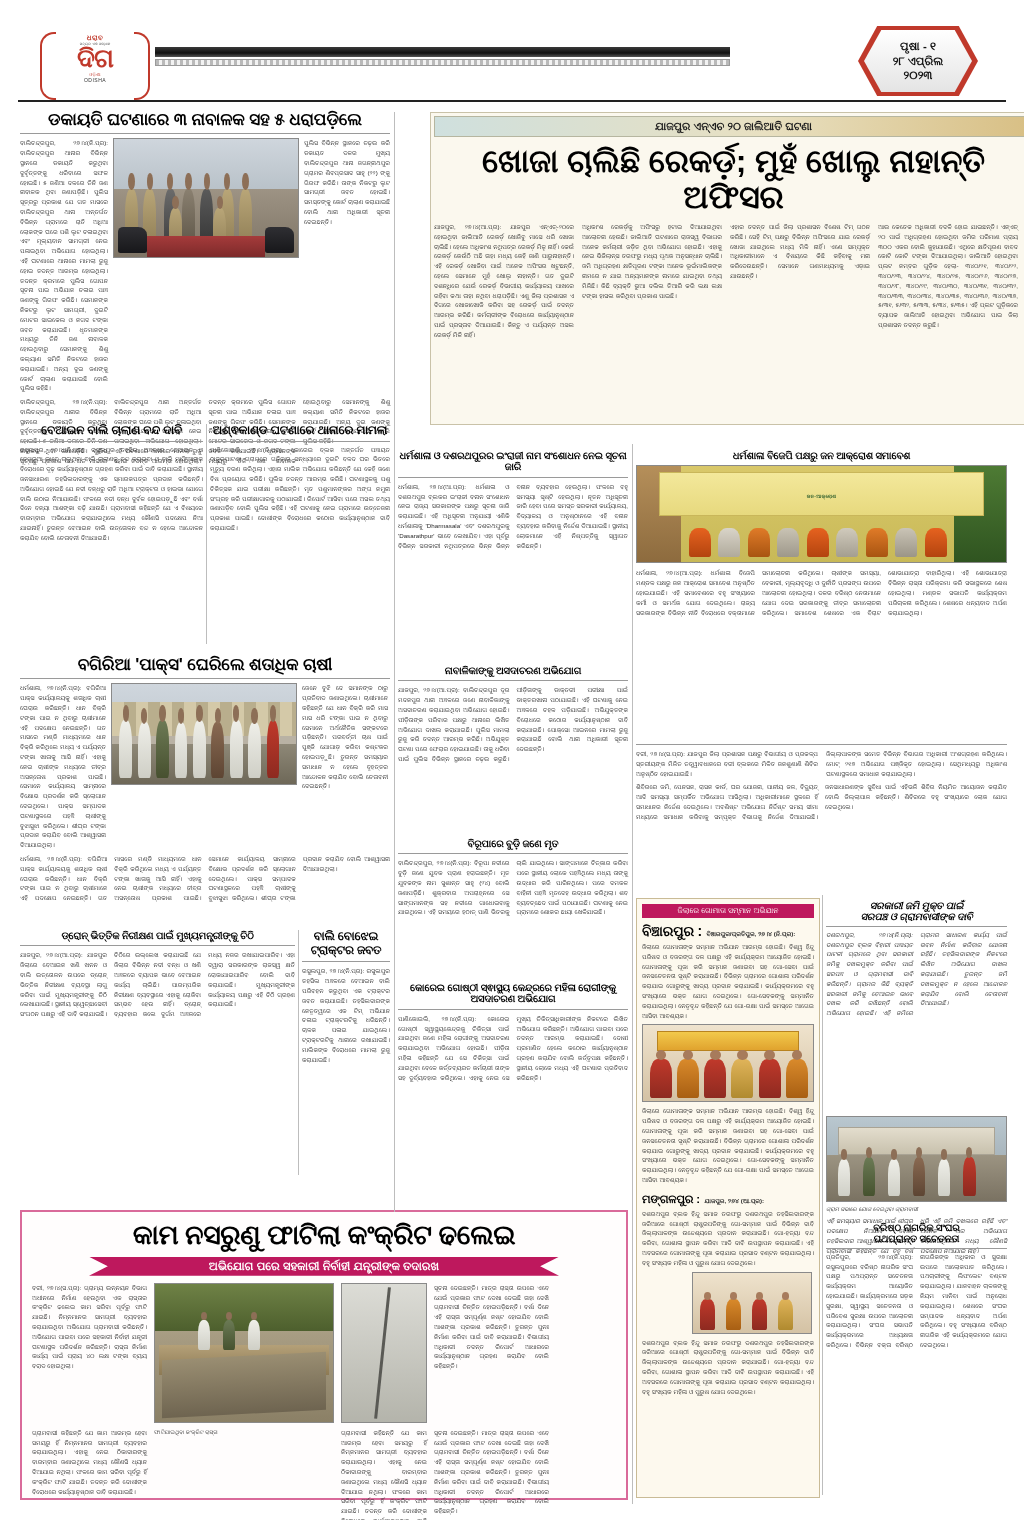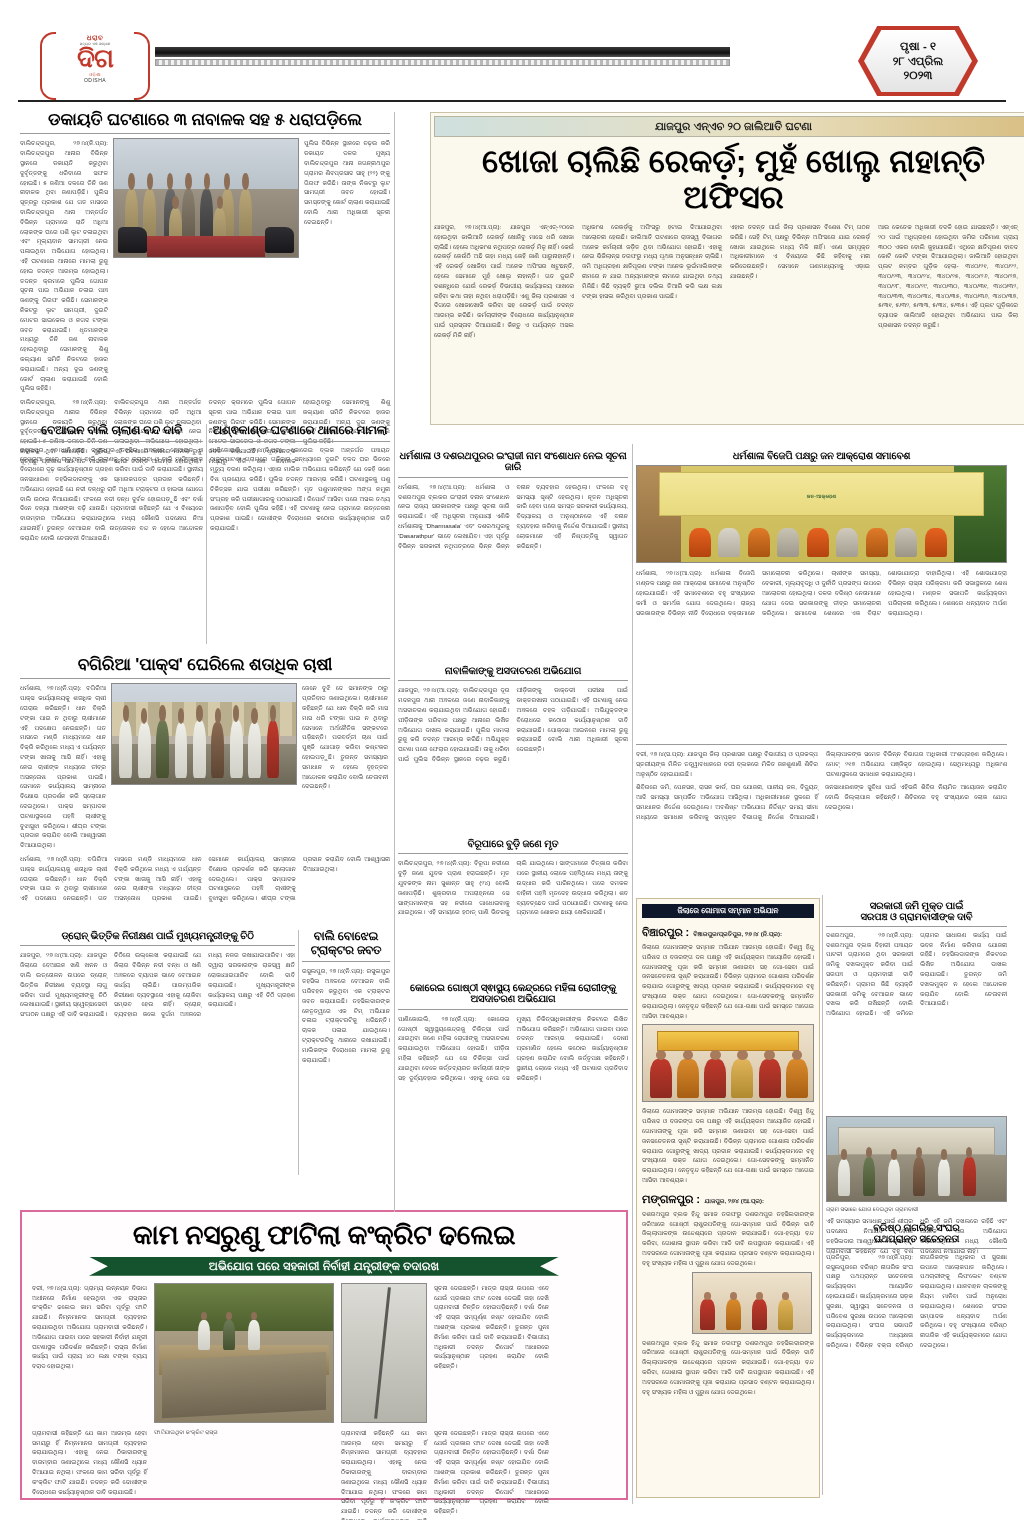--- a/index.html
+++ b/index.html
@@ -177,24 +177,24 @@
     background:#5a5a55; transform: rotate(6deg);
   }
 
   
   .kicker {
     background: linear-gradient(90deg,#cfe0de 0%,#e8e0c1 55%,#d8bf84 100%);
     border: 1px solid #b6b6a0;
     text-align: center; font-weight: bold; color: #1d1d1d;
   }
   .red-banner {
-    background: #0f172a; color: #fff; font-weight: bold; text-align: center;
+    background: #be185d; color: #fff; font-weight: normal; text-align: center;
   }
   .red-ribbon {
-    background: #14532d; color:#fff; font-weight:bold; text-align:center;
+    background: #be185d; color:#fff; font-weight:bold; text-align:center;
     clip-path: polygon(0 0, 100% 0, 96% 50%, 100% 100%, 0 100%, 4% 50%);
   }
   .pink-box {
     border: 2px solid #d96a9a; background:#fffdfd;
   }
   .cream-box {
     border: 1px solid #c9c2a8; background: #fbf8ee;
   }
   .tan-box { border:1px solid #c9bb96; background:#fdf9ee; }
   .cap { font-size:5.6px; color:#333; line-height:1.5; text-align:justify; }
@@ -367,21 +367,21 @@
 
   <div class="col" style="left:302px; top:930px; width:88px;">
     <div class="hl hl-sm">ବାଲି ବୋଝେଇ ଟ୍ରାକ୍ଟର ଜବତ</div>
     <div class="rule-thin" style="margin:4px 0;"></div>
     <div class="body-text" style="height:235px;">ରସୁଲପୁର, ୨୭।୪(ନି.ପ୍ର): ରସୁଲପୁର ତହସିଲ ଅଞ୍ଚଳରେ ବେଆଇନ ବାଲି ପରିବହନ କରୁଥିବା ଏକ ଟ୍ରାକ୍ଟର ଜବତ କରାଯାଇଛି। ତହସିଲଦାରଙ୍କ ନେତୃତ୍ୱରେ ଏକ ଟିମ୍ ଅଭିଯାନ ଚଳାଇ ଟ୍ରାକ୍ଟରଟିକୁ ଧରିଛନ୍ତି। ଚାଳକ ପଳାଇ ଯାଇଥିଲେ। ଟ୍ରାକ୍ଟରଟିକୁ ଥାନାରେ ରଖାଯାଇଛି। ମାଲିକଙ୍କ ବିରୋଧରେ ମାମଲା ରୁଜୁ କରାଯାଇଛି।</div>
   </div>
 
   <div class="col tan-box" style="left:636px; top:898px; width:184px; height:600px; padding:5px;">
     <div class="red-banner" style="padding:2px 0; font-size:7.6px;">ଜିଲାରେ ଗୋମାତା ସମ୍ମାନ ଅଭିଯାନ</div>
     <div style="margin-top:4px;">
-      <span class="hl hl-sm" style="font-size:11px;">ବିଞ୍ଚାରପୁର :</span>
+      <span class="hl hl-sm" style="font-size:14px;">ବିଞ୍ଚାରପୁର :</span>
       <span class="body-text" style="display:inline; font-weight:bold;">ବିଞ୍ଚାରପୁର/ପ୍ରତିପୁର, ୨୭।୪ (ନି.ପ୍ର):</span>
     </div>
     <div class="body-text" style="margin-top:2px;">ଜିଲାରେ ଗୋମାତାଙ୍କ ସମ୍ମାନ ଅଭିଯାନ ଆରମ୍ଭ ହୋଇଛି। ବିଶ୍ୱ ହିନ୍ଦୁ ପରିଷଦ ଓ ବଜରଙ୍ଗ ଦଳ ପକ୍ଷରୁ ଏହି କାର୍ଯ୍ୟକ୍ରମ ଆୟୋଜିତ ହୋଇଛି। ଗୋମାତାଙ୍କୁ ପୂଜା କରି ସମ୍ମାନ ଜଣାଇବା ସହ ଗୋ-ସେବା ପାଇଁ ଜନସଚେତନତା ସୃଷ୍ଟି କରାଯାଉଛି। ବିଭିନ୍ନ ଗ୍ରାମରେ ଗୋଶାଳା ପରିଦର୍ଶନ କରାଯାଇ ଗୋରୁଙ୍କୁ ଖାଦ୍ୟ ପ୍ରଦାନ କରାଯାଇଛି। କାର୍ଯ୍ୟକ୍ରମରେ ବହୁ ସଂଖ୍ୟାରେ ଭକ୍ତ ଯୋଗ ଦେଇଥିଲେ। ଗୋ-ସେବକଙ୍କୁ ସମ୍ମାନିତ କରାଯାଇଥିଲା। ନେତୃବୃନ୍ଦ କହିଛନ୍ତି ଯେ ଗୋ-ରକ୍ଷା ପାଇଁ ସମସ୍ତେ ଆଗେଇ ଆସିବା ଆବଶ୍ୟକ।</div>
     <div class="photo indoor" style="width:172px; height:78px; margin:4px 0;">
       <div class="wall"></div>
       <div class="banner"></div>
       <div class="person" style="left:4%;"></div>
       <div class="person" style="left:20%; background:linear-gradient(#d98a2b,#a85f13);"></div>
       <div class="person" style="left:36%; background:linear-gradient(#c0392b,#8e2a20);"></div>
       <div class="person" style="left:52%; background:linear-gradient(#e0b45a,#b08a2f);"></div>
@@ -397,21 +397,21 @@
     <div class="photo indoor" style="width:120px; height:62px; margin:4px 0 4px 50px;">
       <div class="wall"></div>
       <div class="person" style="left:6%; background:linear-gradient(#c0392b,#8e2a20);"></div>
       <div class="person" style="left:28%; background:linear-gradient(#d98a2b,#a85f13);"></div>
       <div class="person" style="left:50%; background:linear-gradient(#c0392b,#8e2a20);"></div>
       <div class="person" style="left:72%; background:linear-gradient(#e0b45a,#b08a2f);"></div>
     </div>
     <div class="body-text">ଦଶରଥପୁର ବ୍ଲକ ହିନ୍ଦୁ ସମାଜ ତରଫରୁ ଦଶରଥପୁର ତହସିଲଦାରଙ୍କ ଜରିଆରେ ଗୋଷ୍ଠୀ ରାଷ୍ଟ୍ରପତିଙ୍କୁ ଗୋ-ସମ୍ମାନ ପାଇଁ ବିଭିନ୍ନ ଦାବି ଜିଲ୍ଲାପାଳଙ୍କ ଉଦ୍ଦେଶ୍ୟରେ ପ୍ରଦାନ କରାଯାଇଛି। ଗୋ-ହତ୍ୟା ବନ୍ଦ କରିବା, ଗୋଶାଳା ସ୍ଥାପନ କରିବା ଆଦି ଦାବି ଉପସ୍ଥାପନ କରାଯାଇଛି। ଏହି ଅବସରରେ ଗୋମାତାଙ୍କୁ ପୂଜା କରାଯାଇ ପ୍ରସାଦ ବଣ୍ଟନ କରାଯାଇଥିଲା। ବହୁ ସଂଖ୍ୟକ ମହିଳା ଓ ପୁରୁଷ ଯୋଗ ଦେଇଥିଲେ।</div>
   </div>
 
-  <div class="col" style="left:826px; top:900px; width:181px;">
+  <div class="col" style="left:826px; top:900px; width:181px;font-style:italic;">
     <div class="hl hl-md">ସରକାରୀ ଜମି ମୁକ୍ତ ପାଇଁ</div>
     <div class="hl hl-md">ସରପଞ୍ଚ ଓ ଗ୍ରାମବାସୀଙ୍କ ଦାବି</div>
     <div class="rule-thin" style="margin:3px 0;"></div>
     <div class="body-text c2" style="height:182px;">ଦଶରଥପୁର, ୨୭।୪(ନି.ପ୍ର): ଦଶରଥପୁର ବ୍ଲକ ବିହାରୀ ପଞ୍ଚାୟତ ପାଟଳୀ ଗ୍ରାମରେ ଥିବା ସରକାରୀ ଜମିକୁ ଦଖଲମୁକ୍ତ କରିବା ପାଇଁ ସରପଞ୍ଚ ଓ ଗ୍ରାମବାସୀ ଦାବି କରିଛନ୍ତି। ଗ୍ରାମର କିଛି ବ୍ୟକ୍ତି ସରକାରୀ ଜମିକୁ ବେଆଇନ ଭାବେ ଦଖଲ କରି ରଖିଛନ୍ତି ବୋଲି ଅଭିଯୋଗ ହୋଇଛି। ଏହି ଜମିରେ ଗ୍ରାମର ସାଧାରଣ କାର୍ଯ୍ୟ ପାଇଁ ଭବନ ନିର୍ମାଣ କରିବାର ଯୋଜନା ରହିଛି। ତହସିଲଦାରଙ୍କ ନିକଟରେ ଲିଖିତ ଅଭିଯୋଗ ଦାଖଲ କରାଯାଇଛି। ତୁରନ୍ତ ଜମି ଦଖଲମୁକ୍ତ ନ ହେଲେ ଆନ୍ଦୋଳନ କରାଯିବ ବୋଲି ଚେତାବନୀ ଦିଆଯାଇଛି।</div>
     <div class="photo" style="width:181px; height:86px; margin-top:4px;">
       <div class="sky" style="background:linear-gradient(#b9c7cf,#a9b6bd); height:46%;"></div>
       <div class="ground" style="background:linear-gradient(#9c9482,#7a7262); height:54%;"></div>
       <div style="position:absolute;left:6%;top:12%;width:88%;height:34%;background:linear-gradient(#e3ddcd,#c8c1ad);border:1px solid #a9a394;"></div>
       <div class="figs">
         <div class="fig white" style="left:6%; height:44%;"></div>

